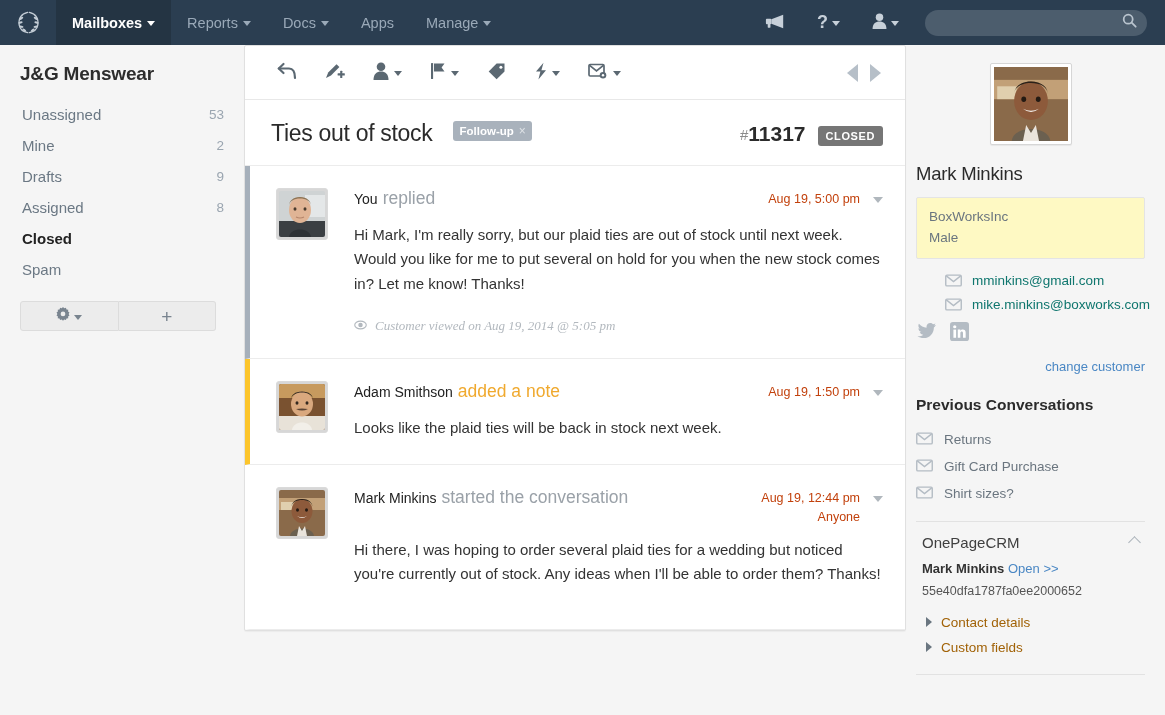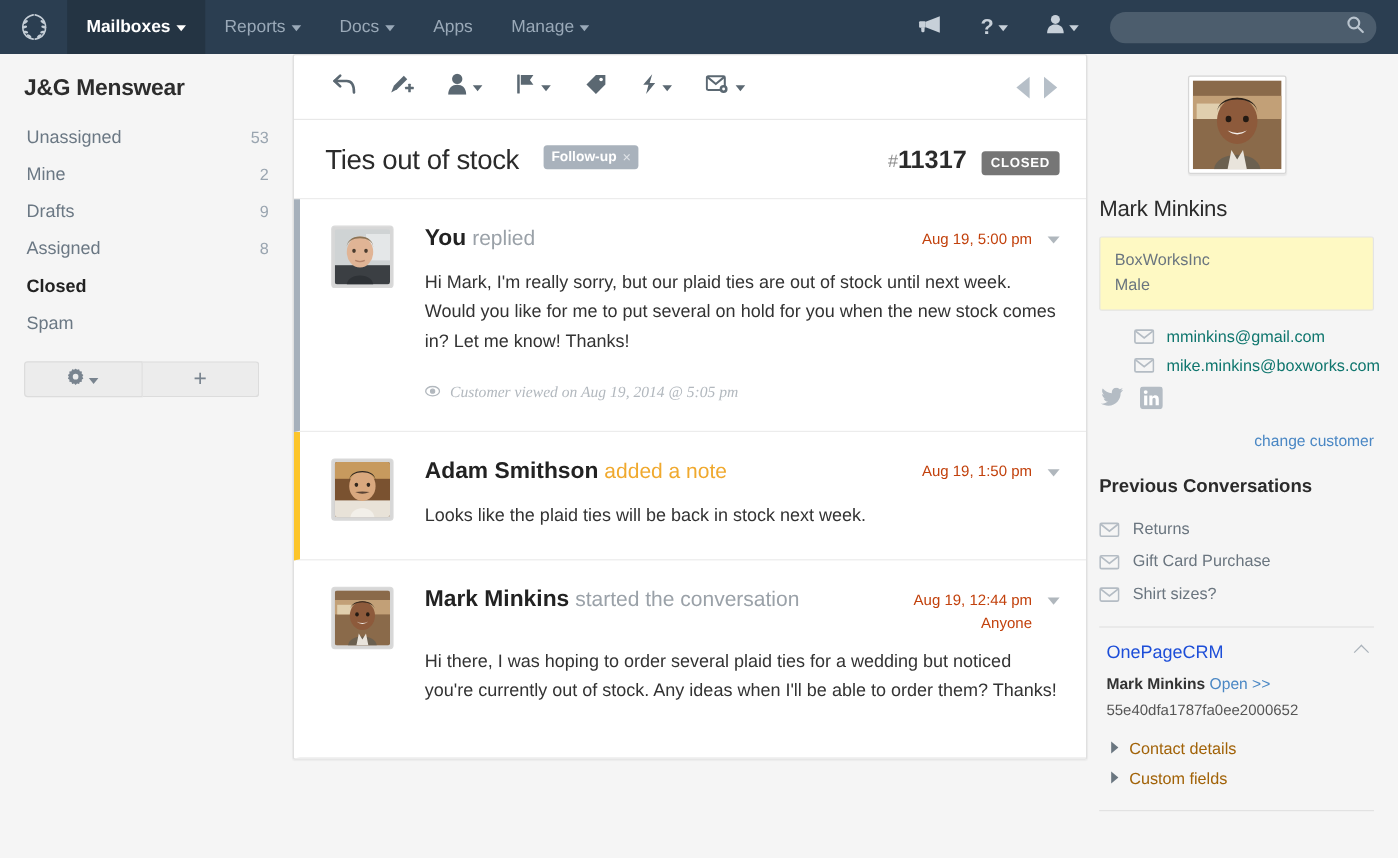--- a/index.html
+++ b/index.html
@@ -147,21 +147,21 @@
   .thread-item.customer { border-left-color: transparent; padding-bottom: 42px; }
   .avatar {
     width: 52px; height: 52px; flex: 0 0 52px;
     border: 1px solid #dadada; background: #d7d7d7;
     border-radius: 3px; padding: 2px; margin-right: 26px;
     overflow: hidden;
   }
   .avatar svg { display: block; border-radius: 2px; }
   .tbody { flex: 1; min-width: 0; }
   .thead-line { display: flex; align-items: flex-start; }
-  .who { font-size: 19px; font-weight: bold; color: #222; text-align: right; }
+  .who { font-size: 14px; font-weight: normal; color: #222; text-align: right; }
   .action { font-size: 17.5px; color: #9aa1a8; font-weight: normal; margin-left: 5px; }
   .action.note-action { color: #f0a92e; }
   .meta-right {
     margin-left: auto; text-align: right; display: flex;
     align-items: flex-start; gap: 13px; padding-top: 4px;
   }
   .ts { font-size: 12.5px; color: #c2410c; margin-left: 12px; }
   .ts .anyone { display: block; margin-top: 5px; }
   .msg-caret {
     width: 0; height: 0;
@@ -203,27 +203,27 @@
   .social-row { display: flex; align-items: center; gap: 14px; margin: 10px 0 6px 1px; }
   .change-cust {
     text-align: right; font-size: 13px; color: #4a87c4;
     cursor: pointer; margin: 14px 0 22px;
   }
   .sec-title {
     font-size: 15.5px; font-weight: bold; color: #2b2b2b;
     margin-bottom: 12px;
   }
   .prev-conv {
-    display: flex; align-items: flex-end; gap: 11px;
+    display: flex; align-items: flex-start; gap: 11px;
     font-size: 13.5px; color: #6a757f; padding: 6px 0; cursor: pointer;
   }
   .hr { border-top: 1px solid #e2e2e2; margin: 14px 0 12px; }
   .crm-head {
     display: flex; align-items: center;
-    font-size: 15px; color: #1d4ed8; padding-left: 6px; margin-bottom: 10px;
+    font-size: 15px; color: #404040; padding-left: 6px; margin-bottom: 10px;
   }
   .chev-up {
     margin-left: auto; width: 9px; height: 9px;
     border-left: 1.6px solid #aab2ba; border-top: 1.6px solid #aab2ba;
     transform: rotate(45deg); cursor: pointer; margin-right: 6px;
   }
   .crm-row1 { font-size: 13px; padding-left: 6px; margin-bottom: 8px; }
   .crm-row1 b { color: #333; }
   .crm-row1 a { color: #4a87c4; text-decoration: none; cursor: pointer; }
   .crm-id { font-size: 12.5px; color: #555; padding-left: 6px; margin-bottom: 12px; }

